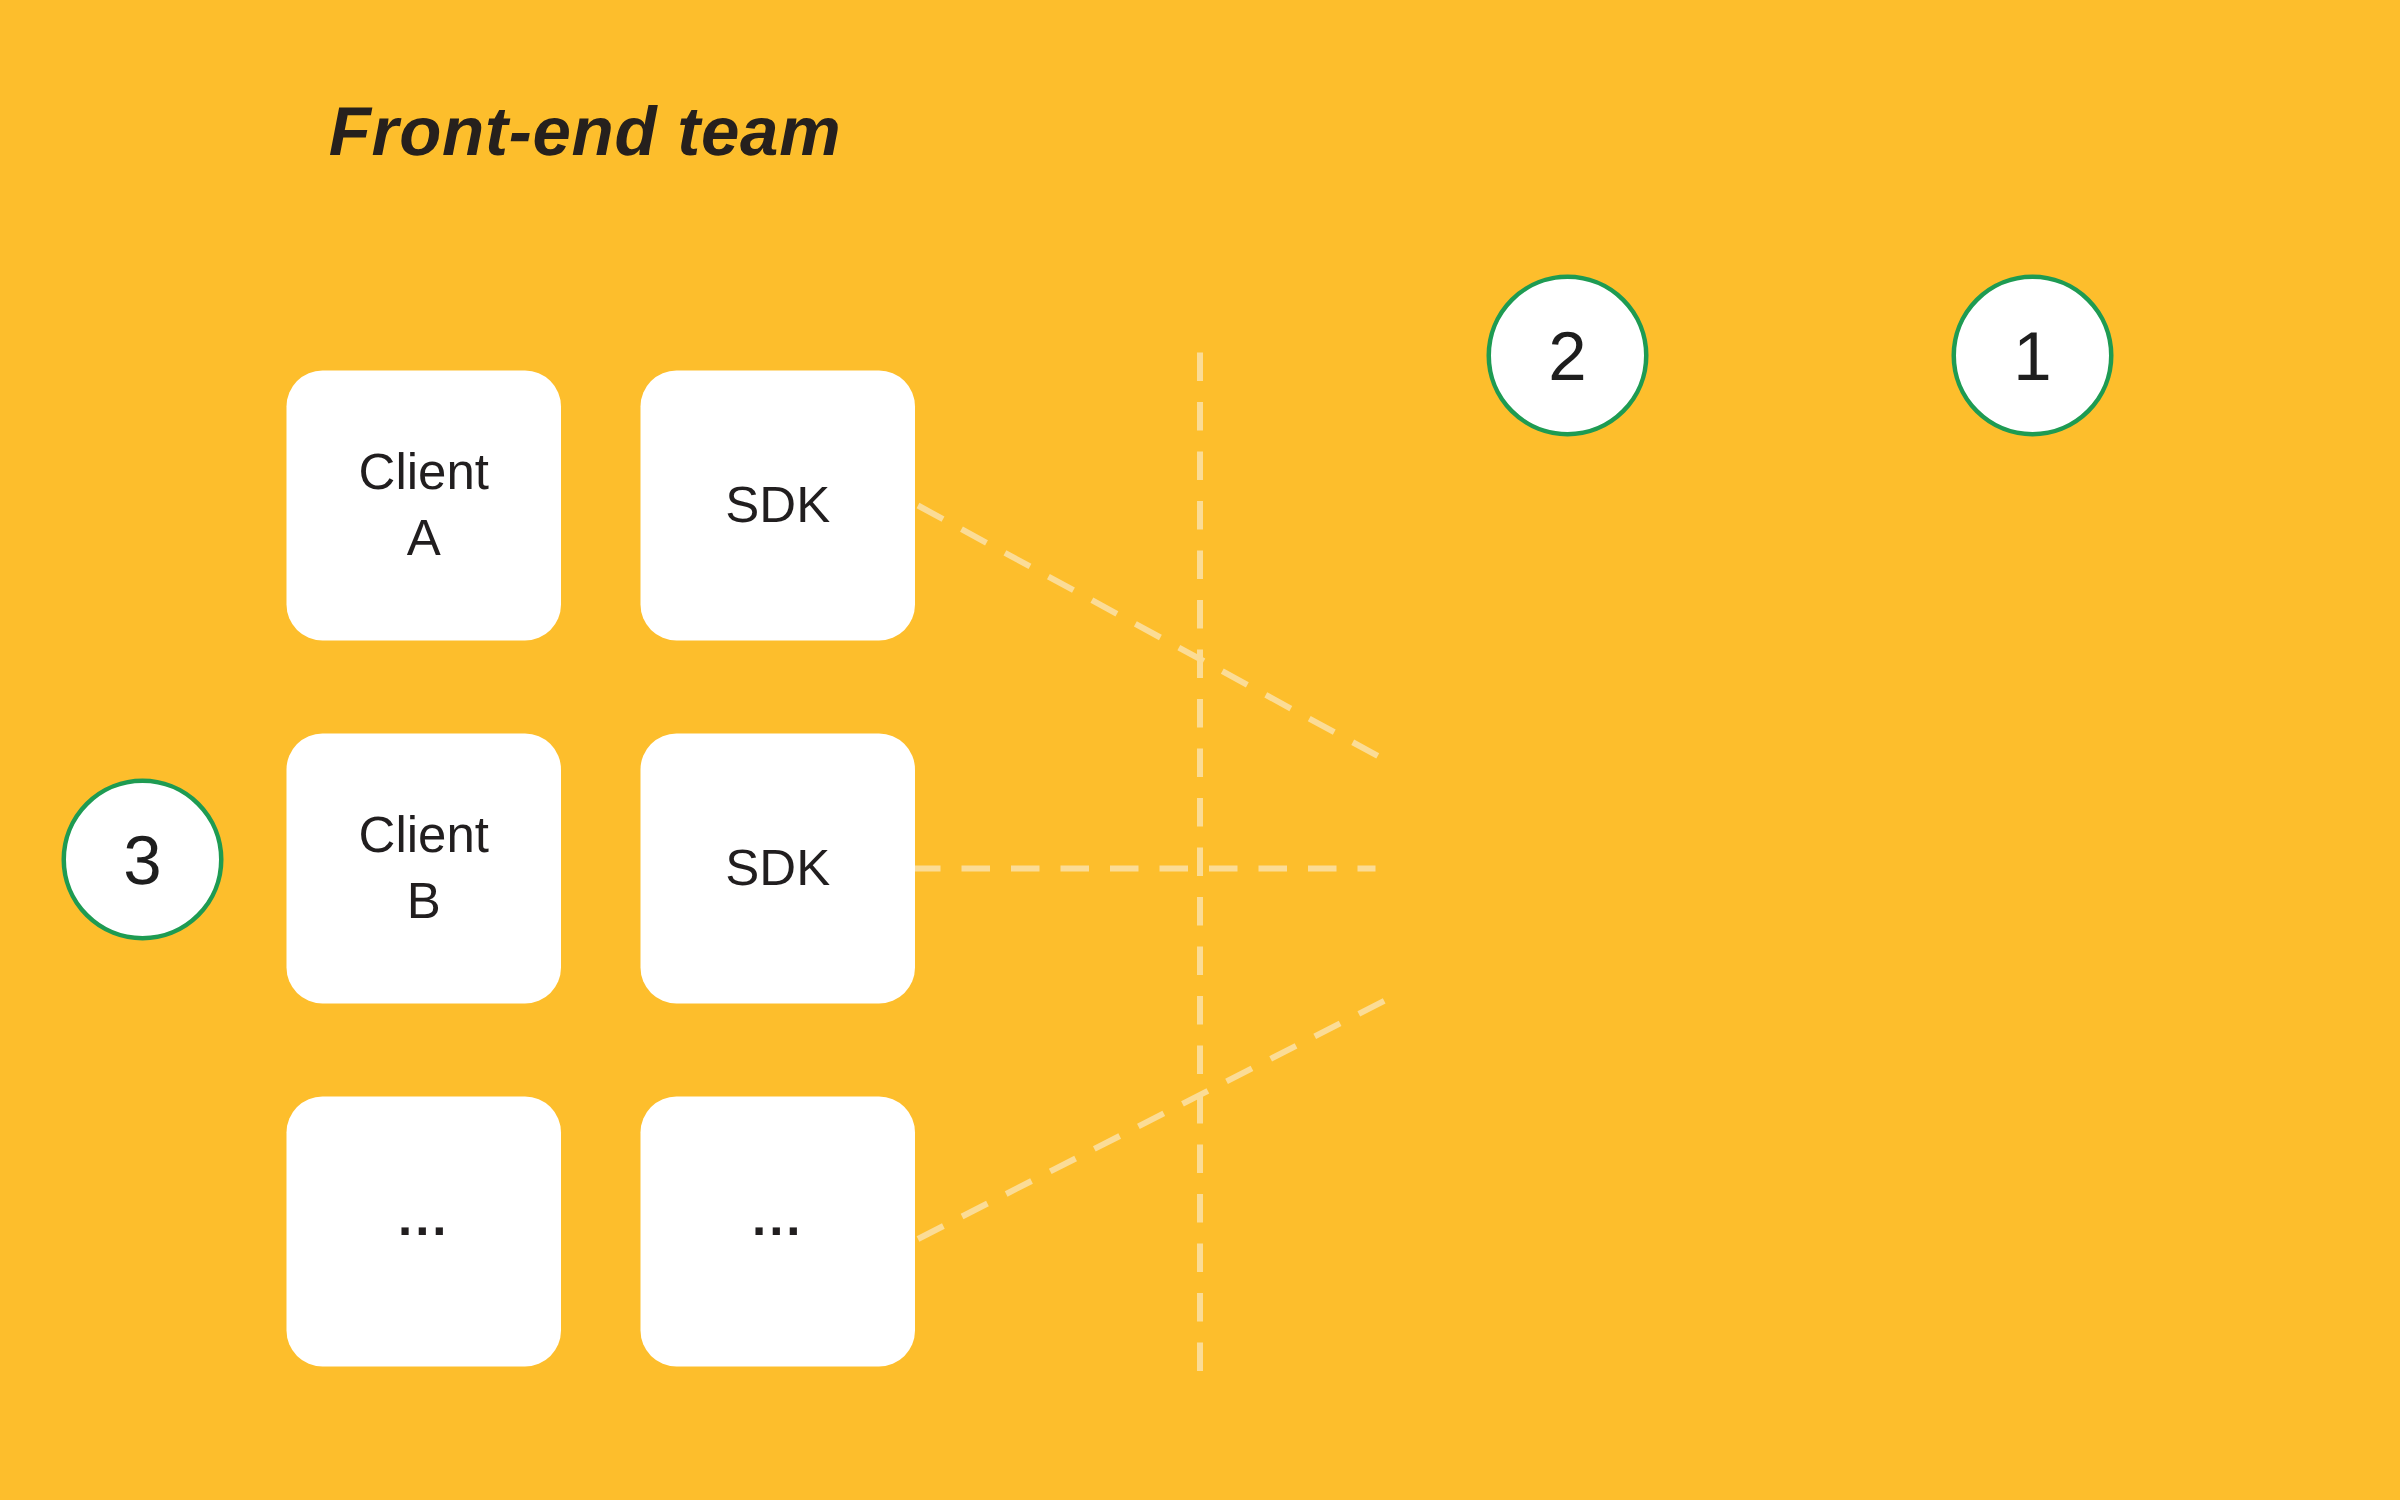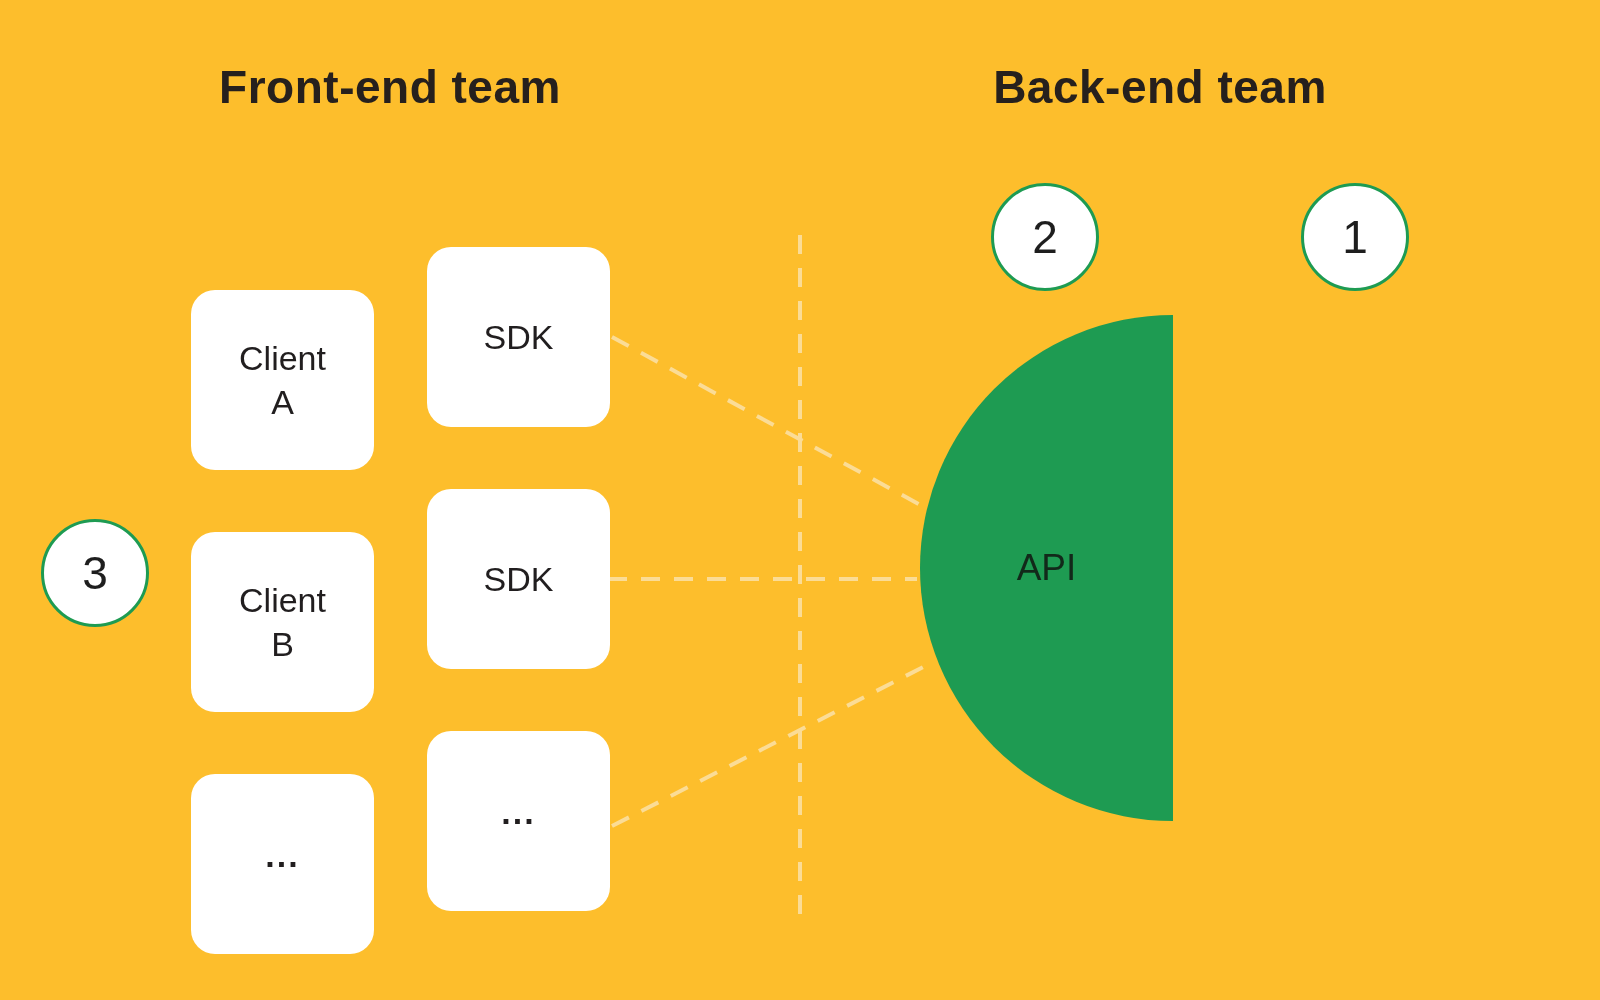--- a/index.html
+++ b/index.html
@@ -23,20 +23,21 @@
   }
   .title{
     position:absolute;
     top:60px;
     width:560px;
     text-align:center;
     font-size:46px;
     font-weight:700;
     letter-spacing:0.5px;
     color:var(--title-text);
+    font-style:italic;
   }
   .title-left{left:110px;}
   .title-right{left:880px;}
 
   .connectors{
     position:absolute;left:0;top:0;width:1600px;height:1000px;
   }
   .connectors line{
     stroke:var(--dash);
     stroke-width:4;
@@ -44,21 +45,21 @@
     fill:none;
   }
 
   .box{
     position:absolute;
     width:183px;height:180px;
     background:var(--box-bg);
     border-radius:24px;
     display:flex;align-items:center;justify-content:center;
   }
-  .c1{left:191px;margin-top:43px;}
+  .c1{left:191px;}
   .c2{left:427px;}
   .r1{top:247px;}
   .r2{top:489px;}
   .r3{top:731px;}
   .box .label{
     font-size:34px;
     line-height:1.3;
     text-align:center;
     white-space:pre-line;
     color:var(--label-text);
@@ -104,21 +105,20 @@
     color:var(--circle-text);
   }
 </style>
 </head>
 <body>
 
 <div class="stage">
 
   <div class="title title-left">Front-end team</div>
 
-  <div class="title title-right">Back-end team</div>
 
   <svg class="connectors" viewBox="0 0 1600 1000" aria-hidden="true">
     <line x1="800" y1="235" x2="800" y2="922"></line>
     <line x1="612" y1="337" x2="926" y2="508"></line>
     <line x1="608" y1="579" x2="917" y2="579"></line>
     <line x1="612" y1="826" x2="935" y2="661"></line>
   </svg>
 
   <div class="box c1 r1">
     <span class="label">Client
@@ -151,18 +151,15 @@
   </div>
 
   <div class="badge badge-2">
     <span class="label">2</span>
   </div>
 
   <div class="badge badge-1">
     <span class="label">1</span>
   </div>
 
-  <div class="half half-left">
-    <span class="label">API</span>
-  </div>
 
 
 </div>
 
 </body></html>

